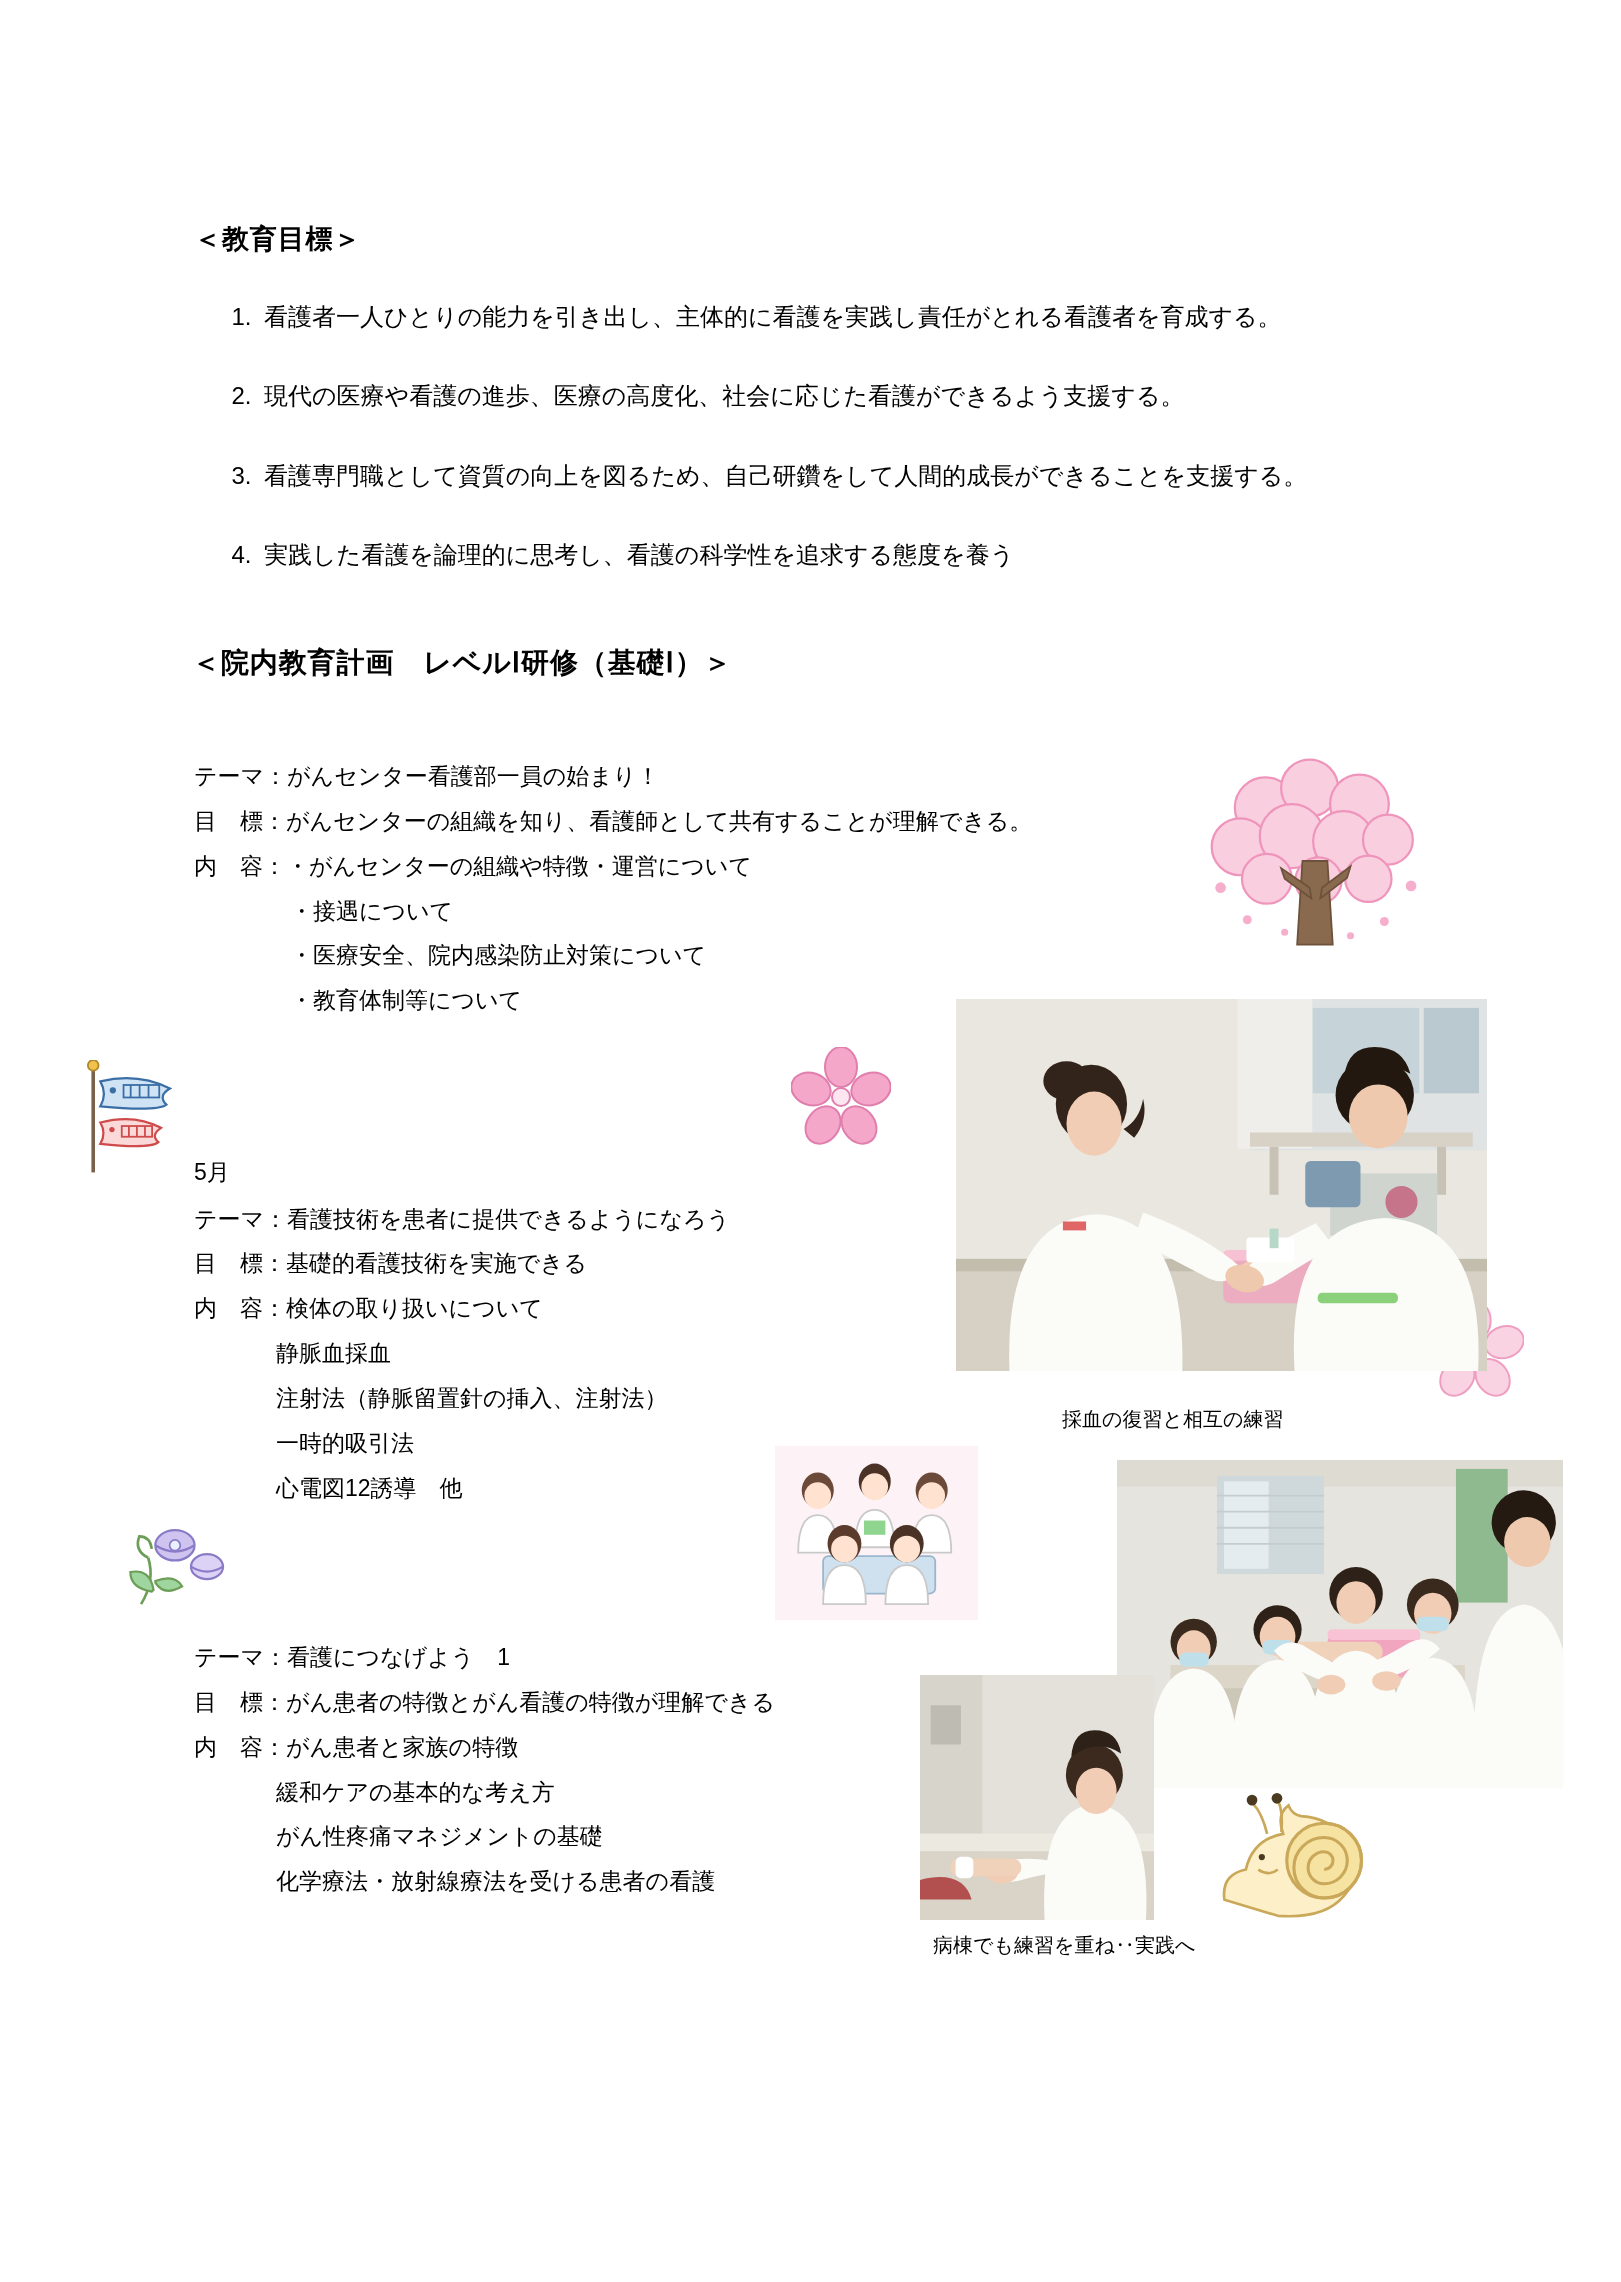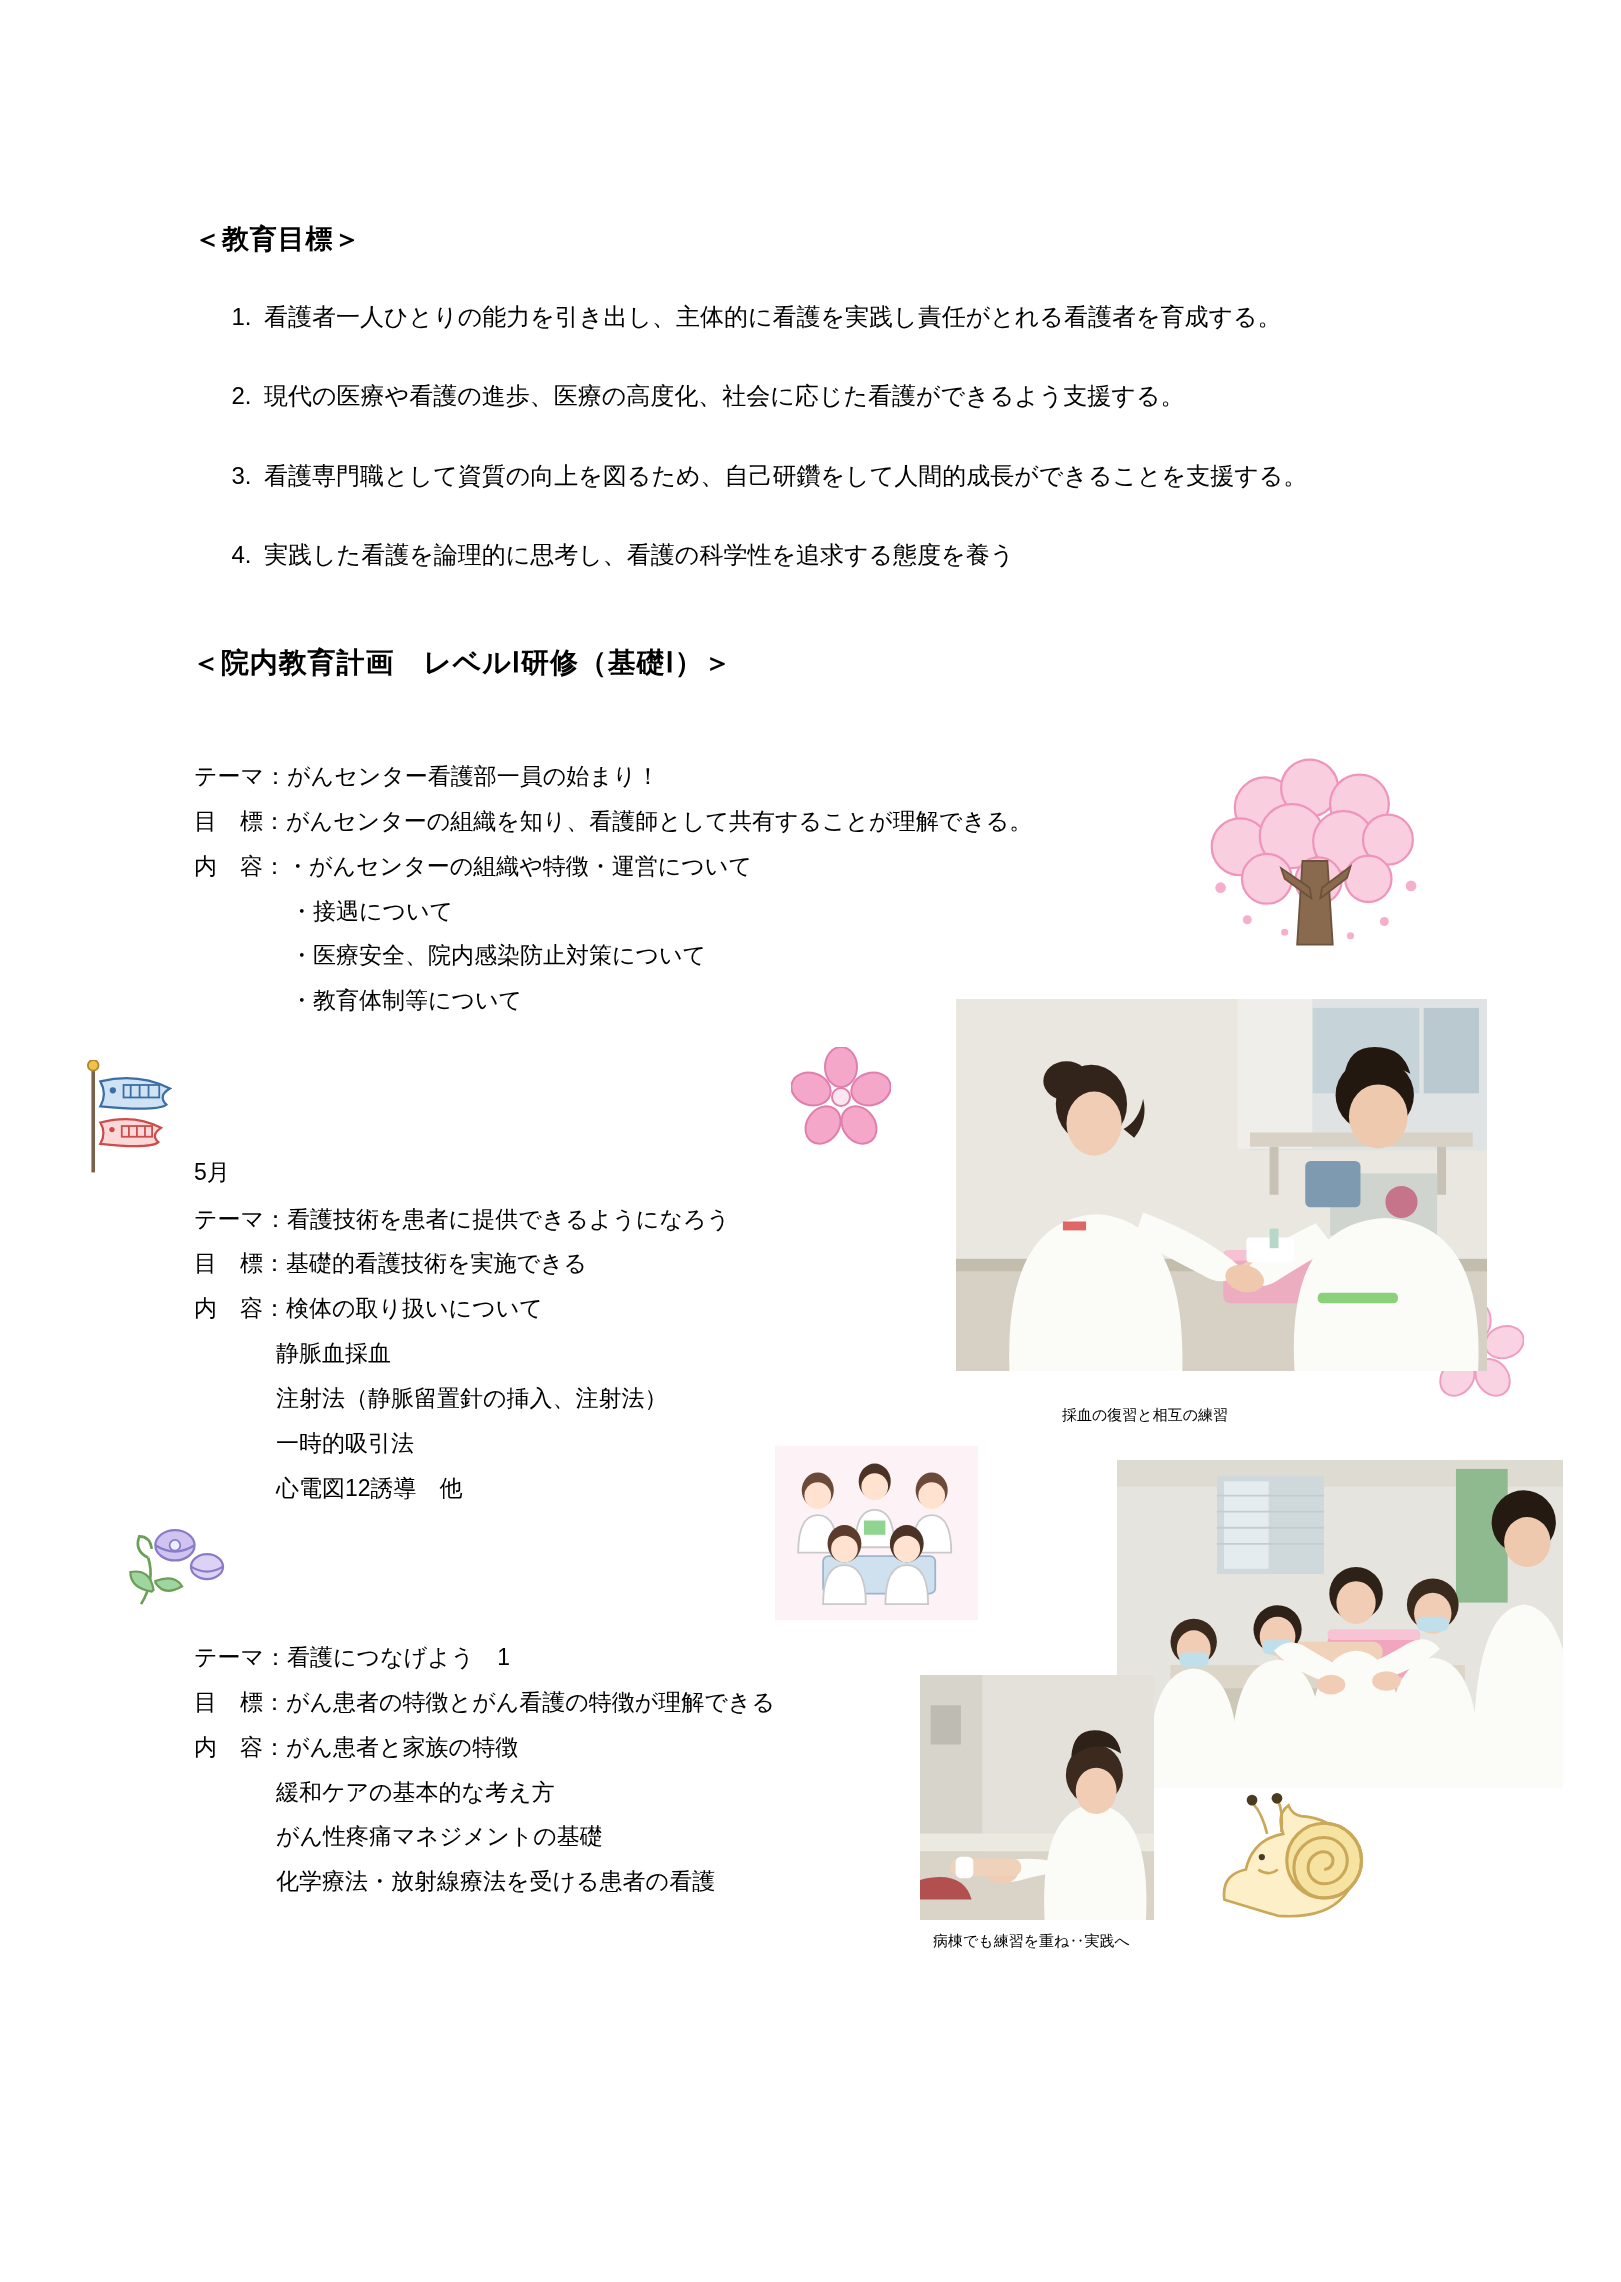--- a/index.html
+++ b/index.html
@@ -96,21 +96,21 @@
   #block-jun { left: 194px; top: 1635px; width: 802px; }
 
   
   .photo {
     position: absolute;
     overflow: hidden;
     background: #c9cfd4;
   }
   .caption {
     position: absolute;
-    font-size: 15px;
+    font-size: 20px;
     white-space: nowrap;
   }
 
   
   #photo-blood {
     left: 956px; top: 999px; width: 531px; height: 372px;
   }
   #cap-blood { left: 1062px; top: 1406px; }
 
   

